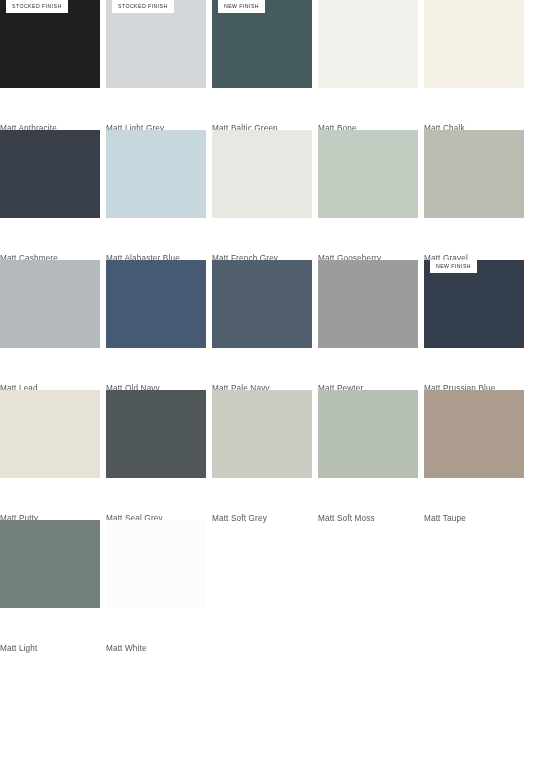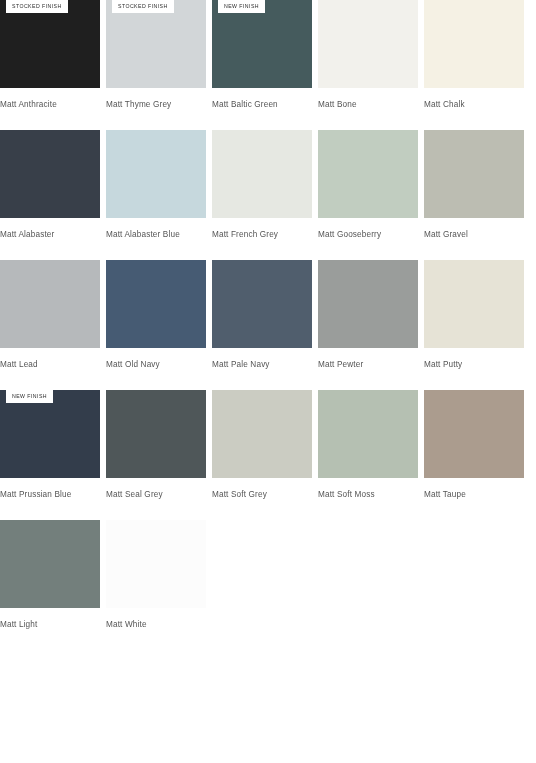--- a/index.html
+++ b/index.html
@@ -21,20 +21,21 @@
     padding: 0;
     width: 536px;
   }
 
   .swatch-cell {
     width: 106px;
     height: 130px;
     position: relative;
     display: flex;
     flex-direction: column;
+    gap: 24px;
   }
 
   .swatch-chip {
     position: relative;
     width: 100px;
     height: 88px;
     flex: 0 0 auto;
   }
 
   .swatch-badge {
@@ -68,39 +69,39 @@
     <div class="swatch-cell">
       <div class="swatch-chip" title="#1f1f1f" style="background: rgb(31, 31, 31);">
         <span class="swatch-badge">STOCKED FINISH</span>
       </div>
       <div class="swatch-label">Matt Anthracite</div>
     </div>
     <div class="swatch-cell">
       <div class="swatch-chip" title="#d2d6d8" style="background: rgb(210, 214, 216);">
         <span class="swatch-badge">STOCKED FINISH</span>
       </div>
-      <div class="swatch-label">Matt Thyme Grey</div>
+      <div class="swatch-label">Matt Light Grey</div>
     </div>
     <div class="swatch-cell">
       <div class="swatch-chip" title="#455b5d" style="background: rgb(69, 91, 93);">
         <span class="swatch-badge">NEW FINISH</span>
       </div>
       <div class="swatch-label">Matt Baltic Green</div>
     </div>
     <div class="swatch-cell">
       <div class="swatch-chip" title="#f2f1ec" style="background: rgb(242, 241, 236);"></div>
       <div class="swatch-label">Matt Bone</div>
     </div>
     <div class="swatch-cell">
       <div class="swatch-chip" title="#f5f1e4" style="background: rgb(245, 241, 228);"></div>
       <div class="swatch-label">Matt Chalk</div>
     </div>
     <div class="swatch-cell">
       <div class="swatch-chip" title="#383f49" style="background: rgb(56, 63, 73);"></div>
-      <div class="swatch-label">Matt Alabaster</div>
+      <div class="swatch-label">Matt Cashmere</div>
     </div>
     <div class="swatch-cell">
       <div class="swatch-chip" title="#c6d8dd" style="background: rgb(198, 216, 221);"></div>
       <div class="swatch-label">Matt Alabaster Blue</div>
     </div>
     <div class="swatch-cell">
       <div class="swatch-chip" title="#e6e8e2" style="background: rgb(230, 232, 226);"></div>
       <div class="swatch-label">Matt French Grey</div>
     </div>
     <div class="swatch-cell">
@@ -121,28 +122,28 @@
     </div>
     <div class="swatch-cell">
       <div class="swatch-chip" title="#505e6d" style="background: rgb(80, 94, 109);"></div>
       <div class="swatch-label">Matt Pale Navy</div>
     </div>
     <div class="swatch-cell">
       <div class="swatch-chip" title="#9a9d9b" style="background: rgb(154, 157, 155);"></div>
       <div class="swatch-label">Matt Pewter</div>
     </div>
     <div class="swatch-cell">
-      <div class="swatch-chip" title="#e6e3d6" style="background: rgb(230, 227, 214);"></div>
-      <div class="swatch-label">Matt Putty</div>
-    </div>
-    <div class="swatch-cell">
       <div class="swatch-chip" title="#333d4b" style="background: rgb(51, 61, 75);">
         <span class="swatch-badge">NEW FINISH</span>
       </div>
       <div class="swatch-label">Matt Prussian Blue</div>
+    </div>
+    <div class="swatch-cell">
+      <div class="swatch-chip" title="#e6e3d6" style="background: rgb(230, 227, 214);"></div>
+      <div class="swatch-label">Matt Putty</div>
     </div>
     <div class="swatch-cell">
       <div class="swatch-chip" title="#4f5759" style="background: rgb(79, 87, 89);"></div>
       <div class="swatch-label">Matt Seal Grey</div>
     </div>
     <div class="swatch-cell">
       <div class="swatch-chip" title="#cbccc2" style="background: rgb(203, 204, 194);"></div>
       <div class="swatch-label">Matt Soft Grey</div>
     </div>
     <div class="swatch-cell">

